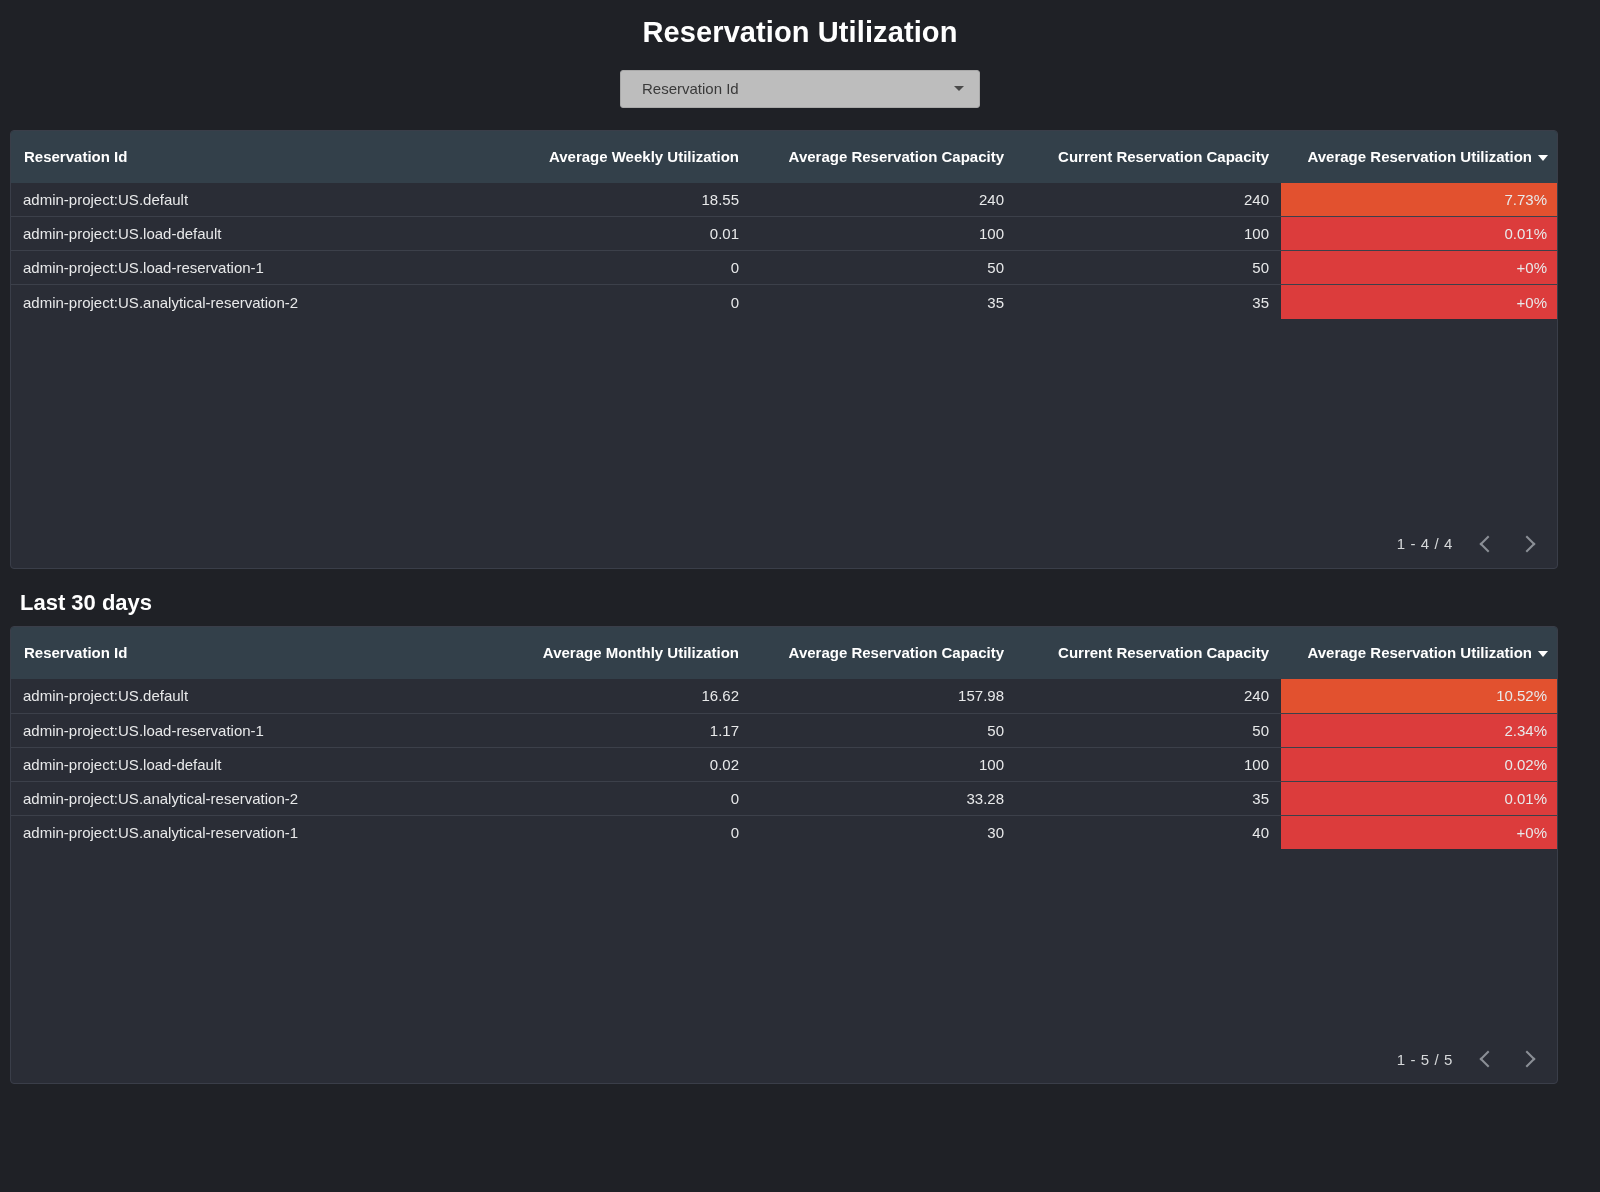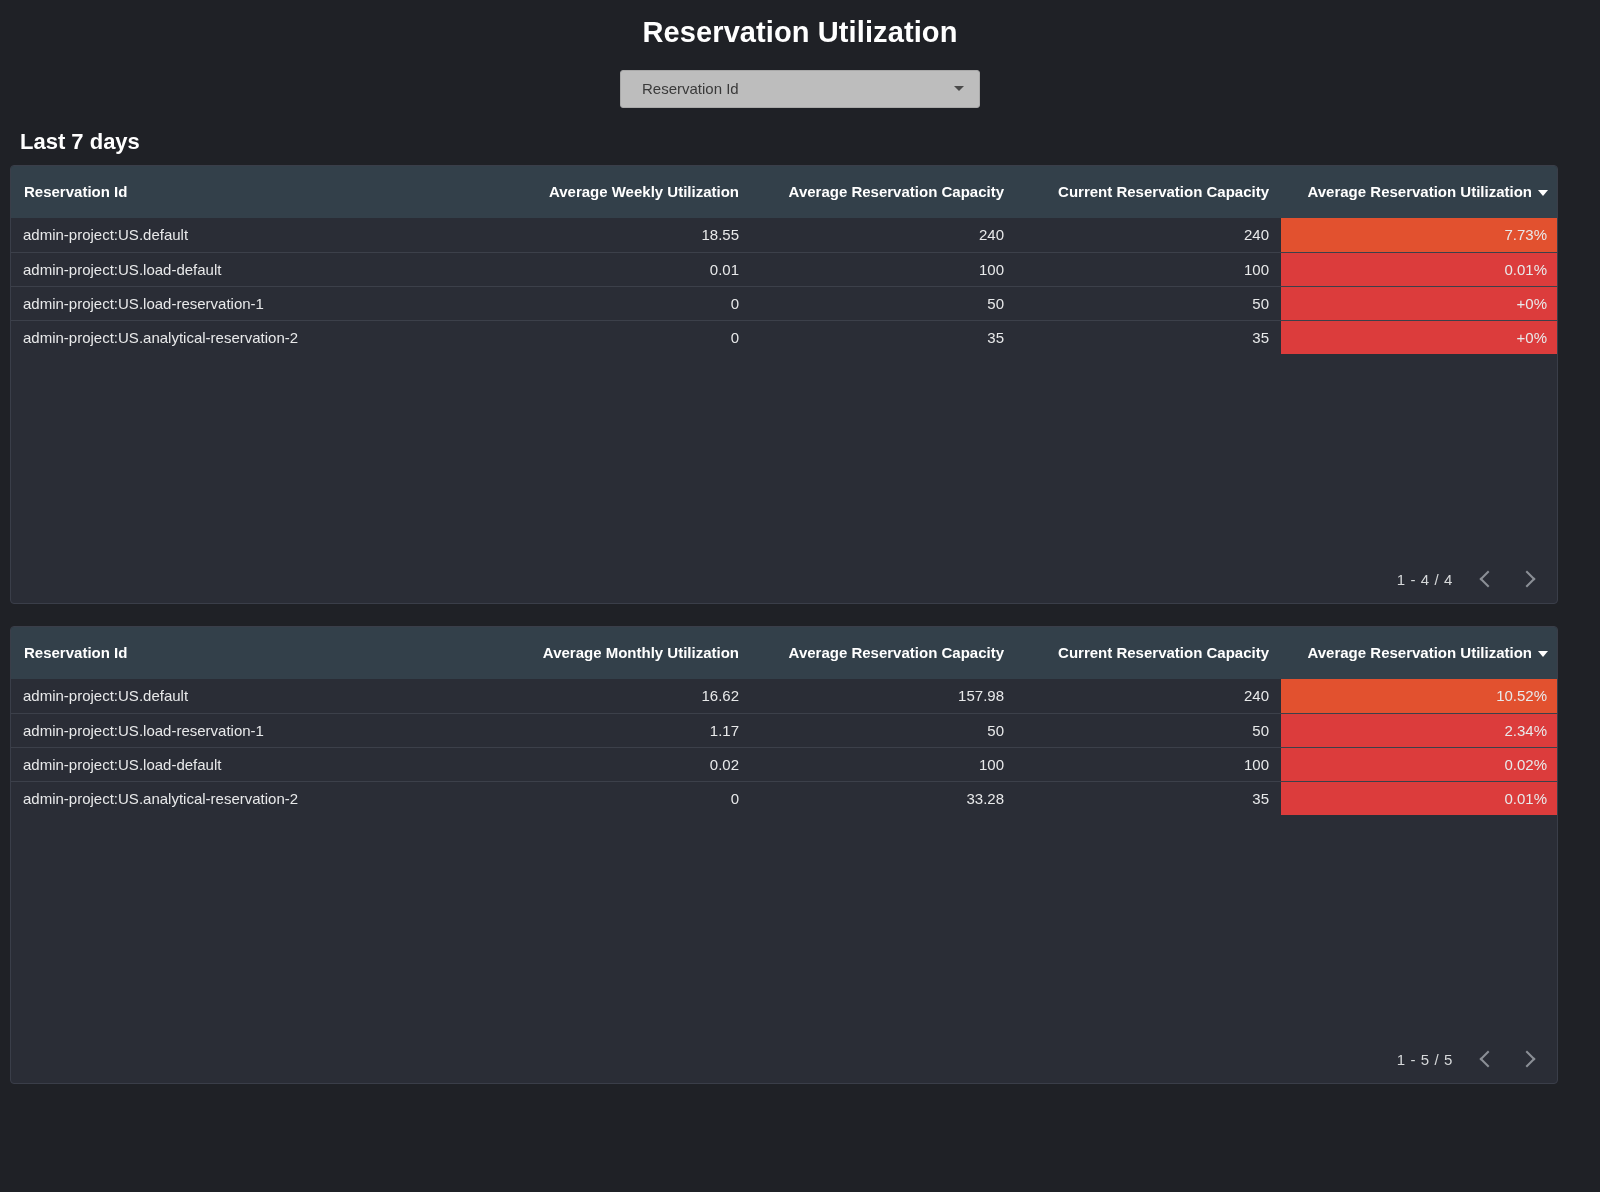--- a/index.html
+++ b/index.html
@@ -179,21 +179,20 @@
   <div class="dash-title">Reservation Utilization</div>
 
   <div class="filter-row">
     <div class="filter-select">
       <span class="filter-label">Reservation Id</span>
       <span class="caret-down"></span>
     </div>
   </div>
 
   <div class="section">
-    <div class="section-title">Last 7 days</div>
     <div class="panel h1">
       <table class="grid">
         <colgroup>
           <col class="w-id">
             <col class="w-a">
             <col class="w-b">
             <col class="w-c">
             <col class="w-util">
         </colgroup>
         <thead>
@@ -238,20 +237,21 @@
       </table>
       <div class="pager">
         <span class="pager-text">1 - 4 / 4</span>
         <span class="pg-btn pg-prev"></span>
         <span class="pg-btn pg-next"></span>
       </div>
     </div>
   </div>
 
   <div class="section">
+    <div class="section-title">Last 30 days</div>
     <div class="panel h2">
       <table class="grid">
         <colgroup>
           <col class="w-id">
             <col class="w-a">
             <col class="w-b">
             <col class="w-c">
             <col class="w-util">
         </colgroup>
         <thead>
@@ -285,20 +285,27 @@
               <td class="c-num">100</td>
               <td class="c-util" style="background: rgb(220, 60, 60);">0.02%</td>
             </tr>
             <tr>
               <td class="c-id">admin-project:US.analytical-reservation-2</td>
               <td class="c-num">0</td>
               <td class="c-num">33.28</td>
               <td class="c-num">35</td>
               <td class="c-util" style="background: rgb(220, 60, 60);">0.01%</td>
             </tr>
+            <tr>
+              <td class="c-id">admin-project:US.analytical-reservation-1</td>
+              <td class="c-num">0</td>
+              <td class="c-num">30</td>
+              <td class="c-num">40</td>
+              <td class="c-util" style="background: rgb(220, 60, 60);">+0%</td>
+            </tr>
           </tbody>
       </table>
       <div class="pager">
         <span class="pager-text">1 - 5 / 5</span>
         <span class="pg-btn pg-prev"></span>
         <span class="pg-btn pg-next"></span>
       </div>
     </div>
   </div>
 

